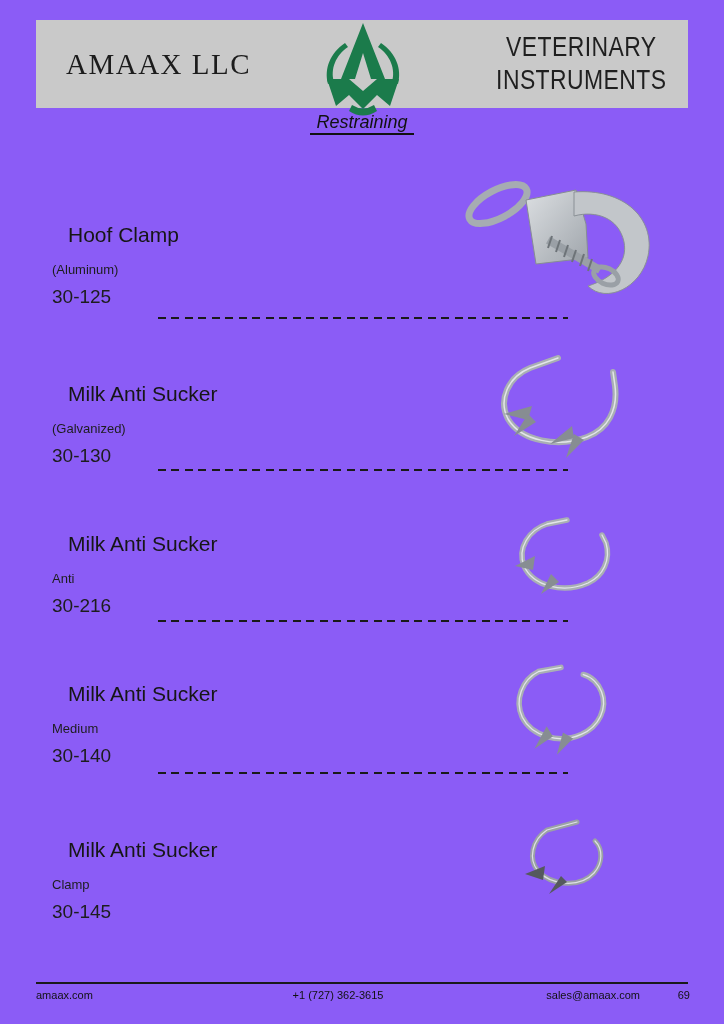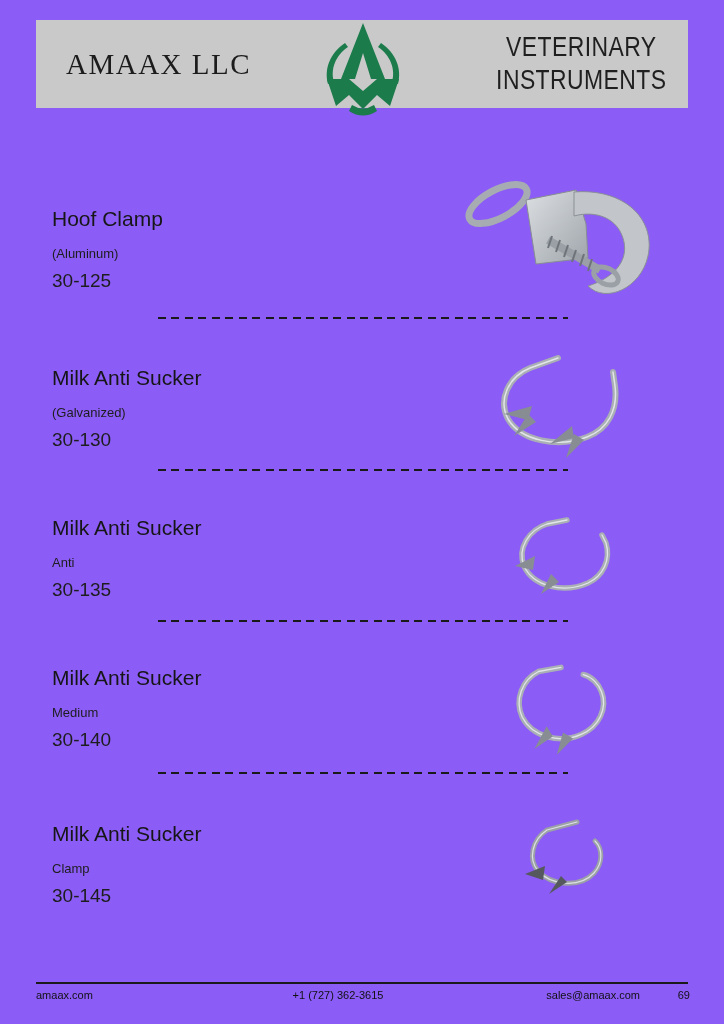--- a/index.html
+++ b/index.html
@@ -17,21 +17,21 @@
     position:absolute;right:22px;top:0;height:88px;display:flex;flex-direction:column;
     justify-content:center;align-items:center;font-size:27px;line-height:1.22;color:#1f1f1f;
     transform:scaleX(.85);transform-origin:right center;letter-spacing:.5px;
   }
   .logo{position:absolute;left:319px;top:21px;width:88px;height:96px;}
   .category{position:absolute;left:0;top:112px;width:724px;text-align:center;
     font-size:18px;font-style:italic;color:#111;}
   .category span{border-bottom:2px solid #111;padding:0 6px 1px;}
   
   .product{position:absolute;left:52px;}
-  .product .name{font-size:21px;line-height:24px;color:#161616;font-weight:normal;margin:0;}
+  .product .name{font-size:21px;line-height:24px;color:#161616;font-weight:normal;margin:16px;}
   .product .variant{font-size:13px;line-height:14px;margin-top:16px;color:#1d1d1d;}
   .product .code{font-size:19px;line-height:14px;margin-top:13px;color:#1d1d1d;}
   .product-image{position:absolute;}
   .product-image svg{display:block;width:100%;height:100%;}
   
   .divider{position:absolute;left:158px;width:410px;height:2px;
     background:repeating-linear-gradient(90deg,#1a1a1a 0 8px,transparent 8px 13.5px);}
   
   .footer-rule{position:absolute;left:36px;top:982px;width:652px;height:2px;background:#1a1a1a;}
   .ft{position:absolute;top:989px;font-size:11px;color:#111;}
@@ -58,20 +58,23 @@
       <g fill="#1b7b4b">
         <path d="M26,22 C11,32 5,48 9,63 L15,61 C11,48 17,34 29,26 Z"></path>
         <path d="M62,22 C77,32 83,48 79,63 L73,61 C77,48 71,34 59,26 Z"></path>
         <polygon points="44,2 66,58 52,58 44,32 36,58 22,58"></polygon>
         <path d="M8,58 L30,58 L44,70 L58,58 L80,58 L71,85 L58,74 L44,88 L30,74 L17,85 Z"></path>
         <path d="M30,90 Q44,99 58,90 L55,84 Q44,91 33,84 Z"></path>
       </g>
     </svg>
   </div>
 
+  <div class="category">
+    <span>Restraining</span>
+  </div>
 
   <section class="product" style="top:207px">
     <h2 class="name">Hoof Clamp</h2>
     <div class="variant">(Aluminum)</div>
     <div class="code">30-125</div>
   </section>
   <div class="product-image" style="left:448px;top:166px;width:216px;height:138px">
     <svg viewBox="0 0 216 138" preserveAspectRatio="xMidYMid meet" aria-hidden="true">
       <defs>
         <linearGradient id="g1" x1="0" y1="0" x2="1" y2="1">
@@ -113,21 +116,21 @@
           <polygon points="96,86 88,110 106,92"></polygon>
       </g>
     </svg>
   </div>
 
   <div class="divider" style="top:469px"></div>
 
   <section class="product" style="top:516px">
     <h2 class="name">Milk Anti Sucker</h2>
     <div class="variant">Anti</div>
-    <div class="code">30-135</div>
+    <div class="code">30-216</div>
   </section>
   <div class="product-image" style="left:503px;top:510px;width:122px;height:92px">
     <svg viewBox="0 0 122 92" preserveAspectRatio="xMidYMid meet" aria-hidden="true">
       <path d="M64,10 L44,14 C26,20 14,38 21,56 C30,76 60,84 85,73 C100,66 108,50 103,33 L99,25" fill="none" stroke="#a9afb4" stroke-width="5.5" stroke-linecap="round"></path>
       <path d="M64,10 L44,14 C26,20 14,38 21,56 C30,76 60,84 85,73 C100,66 108,50 103,33 L99,25" fill="none" stroke="#e3e6e8" stroke-width="1.3" stroke-linecap="round"></path>
       <g fill="#878d92">
         <polygon points="32,46 12,56 30,60"></polygon>
           <polygon points="48,64 38,84 56,72"></polygon>
       </g>
     </svg>

